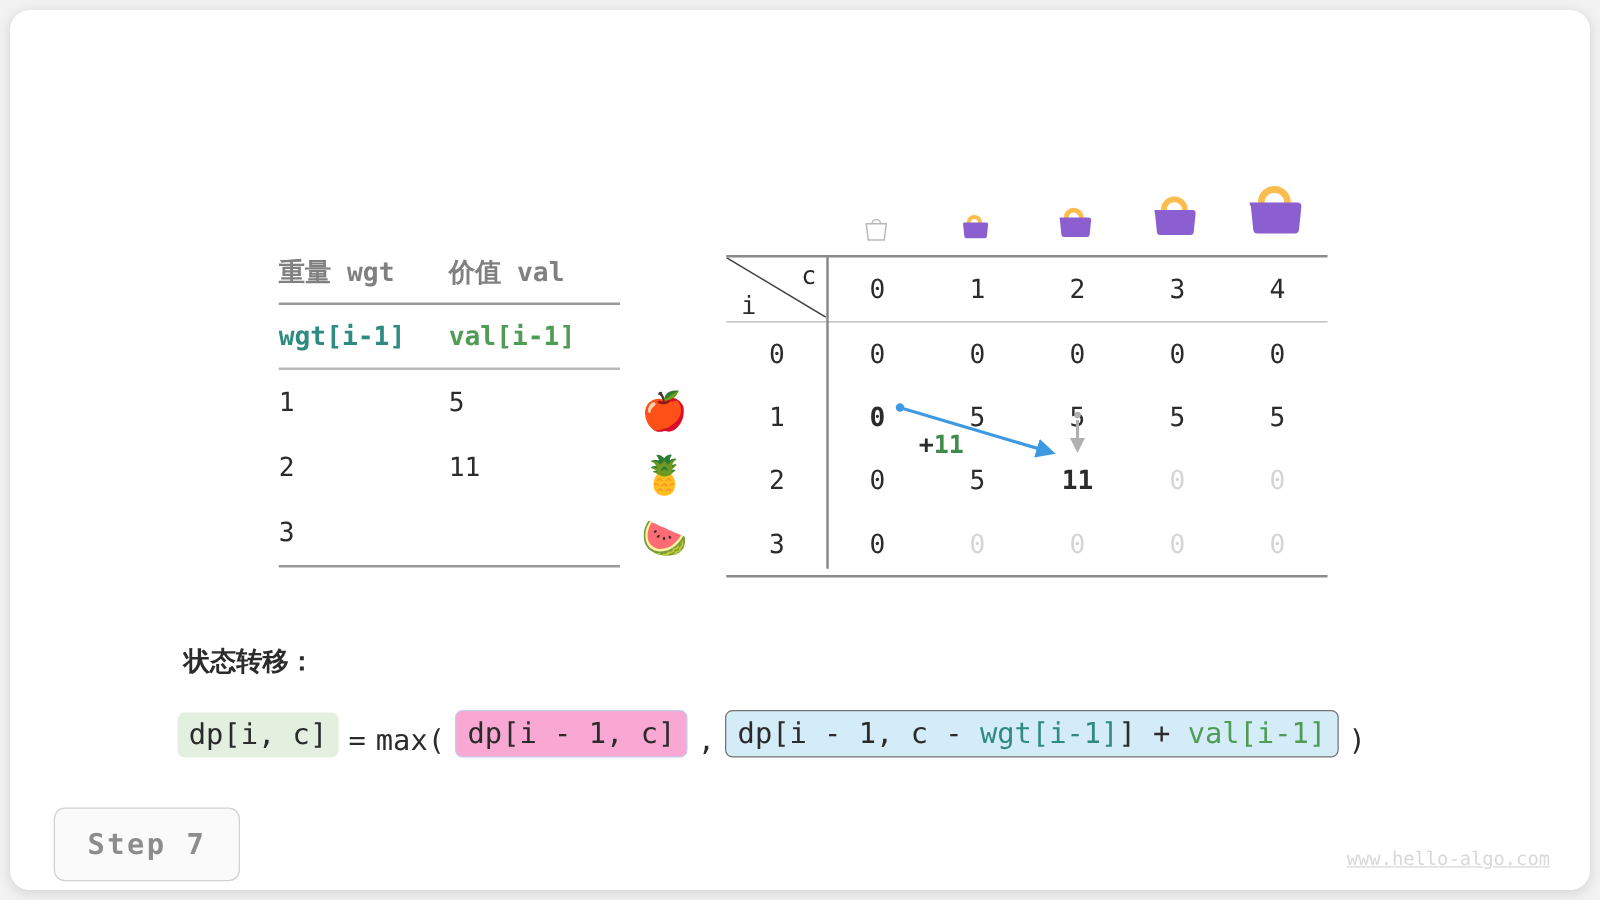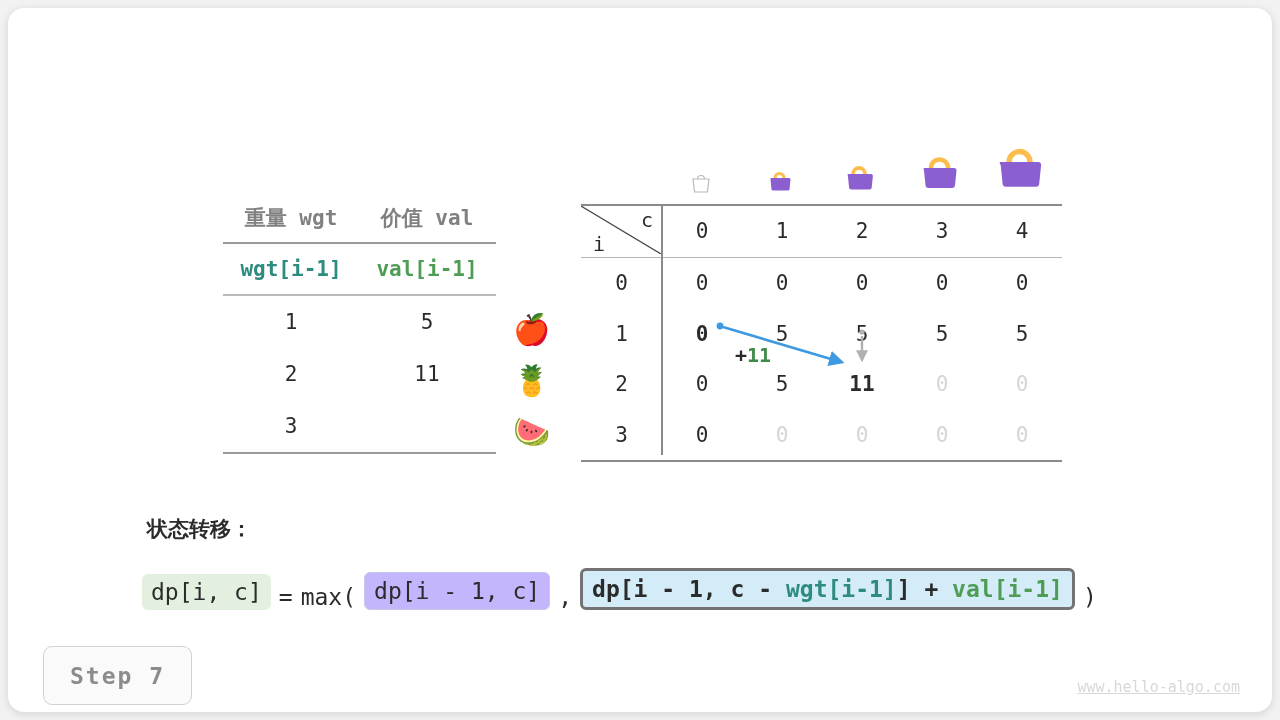--- a/index.html
+++ b/index.html
@@ -11,21 +11,21 @@
   #card{
     position:absolute;left:8px;top:8px;width:1264px;height:704px;
     background:#ffffff;border-radius:16px;
     box-shadow:0 2px 10px rgba(0,0,0,0.13);
     overflow:hidden;
   }
 
   
   #items{position:absolute;left:215px;top:190px;width:273px;}
   #items .hrow{display:flex;}
-  #items .cell{width:136px;text-align:center;font-size:21px;}
+  #items .cell{width:136px;font-size:21px;}
   .rule{height:2px;background:#9a9a9a;width:273px;}
   .rule.thin{height:1.5px;background:#b9b9b9;}
   .hdr-txt{color:#808080;font-weight:bold;padding:6px 0 10px;}
   .sub-teal{color:#2e8b7f;font-weight:bold;}
   .sub-green{color:#4f9d55;font-weight:bold;}
   .num{color:#2b2b2b;padding:14px 0;}
 
   
   #fruits{position:absolute;left:505px;top:296px;}
   #fruits .fruit{height:51px;display:flex;align-items:center;justify-content:center;
@@ -65,22 +65,22 @@
 
   svg.arrows{position:absolute;left:0;top:0;width:481px;height:255px;overflow:visible;}
 
   
   #trans-label{position:absolute;left:139px;top:507px;font-size:21px;color:#2b2b2b;
     font-family:"DejaVu Sans","Liberation Sans",sans-serif;font-weight:bold;}
   #formula{position:absolute;left:134px;top:560px;display:flex;align-items:flex-end;
            font-size:23px;color:#2b2b2b;white-space:pre;}
   #formula .box{border-radius:6px;padding:5px 9px;}
   #formula .g{background:#e3f0e0;}
-  #formula .v{background:#c4b5fd;border:1px solid #c6c9ea;}
-  #formula .b{background:#d4ebf8;border:3px solid #737373;font-weight:bold;}
+  #formula .v{background:#f9a8d4;border:1px solid #c6c9ea;}
+  #formula .b{background:#d4ebf8;border:1px solid #737373;font-weight:normal;}
   #formula .plain{padding:0 8px;}
   .c-teal{color:#2e8b7f;}
   .c-green{color:#4f9d55;}
 
   
   #step{position:absolute;left:35px;top:638px;width:147px;height:57px;
         border:1px solid #d2d2d2;border-radius:9px;background:#fafafa;
         display:flex;align-items:center;justify-content:center;
         font-size:23px;font-weight:bold;color:#8c8c8c;letter-spacing:2px;}
   #wm{position:absolute;right:32px;bottom:16px;font-size:15px;color:#d8d8d8;text-decoration:underline;}

